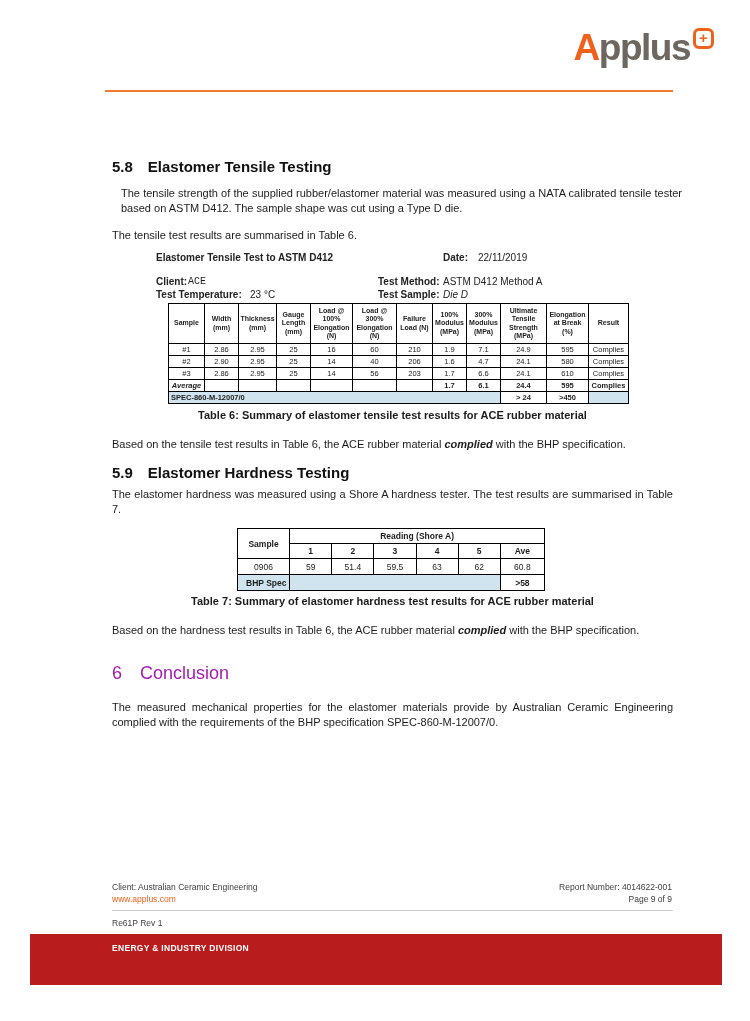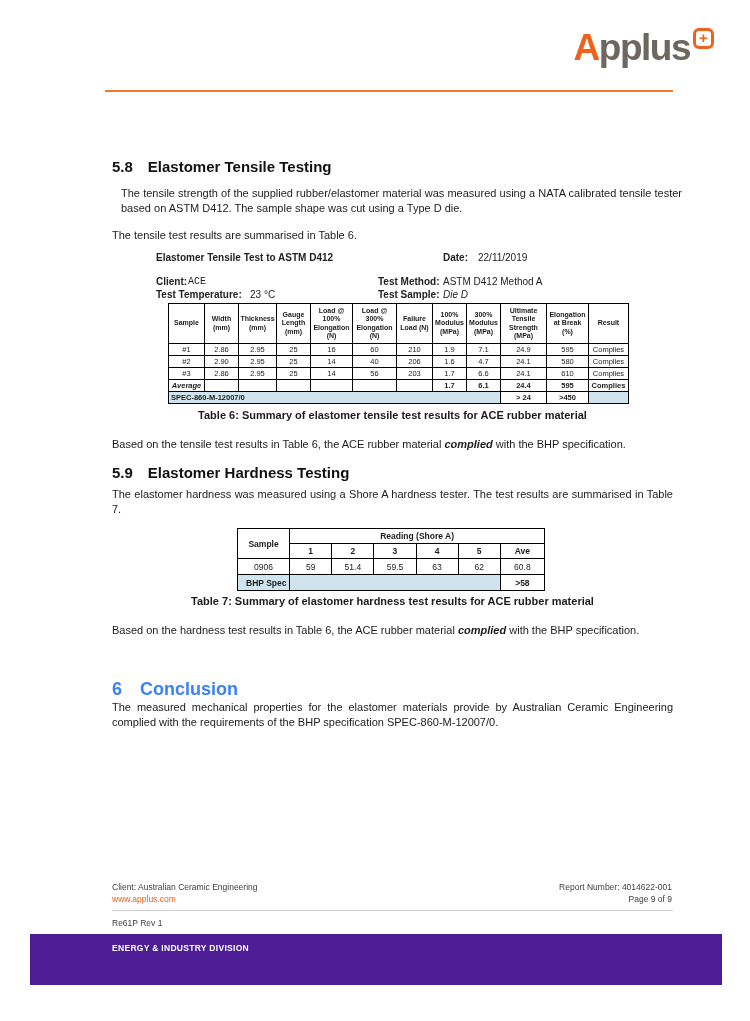--- a/index.html
+++ b/index.html
@@ -18,21 +18,21 @@
   .logo-plus {
     margin-left:3px; margin-top:2px; width:15px; height:15px;
     border:3px solid #F0611C; border-radius:6px;
     color:#F0611C; font-size:15px; font-weight:bold; line-height:14px; text-align:center;
   }
   .head-rule { top:90px; left:105px; width:568px; height:2px; background:#F0792E; }
 
   
   .h-sec { font-size:15px; font-weight:bold; color:#111; }
   .h-sec .num { display:inline-block; margin-right:15px; }
-  .h-conc { font-size:18px; font-weight:bold; color:#3b82f6;margin-top:16px; }
+  .h-conc { font-size:18px; font-weight:normal; color:#a21caf; }
   .h-conc .num { display:inline-block; margin-right:18px; }
   .para { width:561px; font-size:11px; line-height:14.5px; text-align:justify; }
   .para .emph { font-weight:bold; font-style:italic; }
   .caption { width:561px; font-size:11px; font-weight:bold; text-align:center; }
 
   
   #info { top:252px; left:156px; width:452px; height:50px; font-size:10px; color:#222; }
   #info span { position:absolute; white-space:nowrap; }
   #info .lbl { font-weight:bold; }
 
@@ -58,21 +58,21 @@
   #table7 .spec td.speclabel { text-align:left; padding-left:8px; }
   #table7 .spec td.white { background:#ffffff; }
 
   
   .foot { font-size:8.5px; line-height:12px; color:#3d3d3d; }
   .foot-left { top:881px; left:112px; }
   .foot-right { top:881px; right:78px; text-align:right; }
   .link { color:#F0611C; text-decoration:none; }
   .foot-sep { top:910px; left:112px; width:561px; height:1px; background:#cfcfcf; }
   .foot-rev { top:917px; left:112px; }
-  .division-bar { top:934px; left:30px; width:692px; height:51px; background:#4c1d95; }
+  .division-bar { top:934px; left:30px; width:692px; height:51px; background:#b91c1c; }
   .division-bar span {
     position:absolute; left:82px; top:9px;
     color:#ffffff; font-size:8.5px; font-weight:bold; letter-spacing:0.3px;
   }
 </style>
 </head>
 <body>
 
 <div class="page">
 

